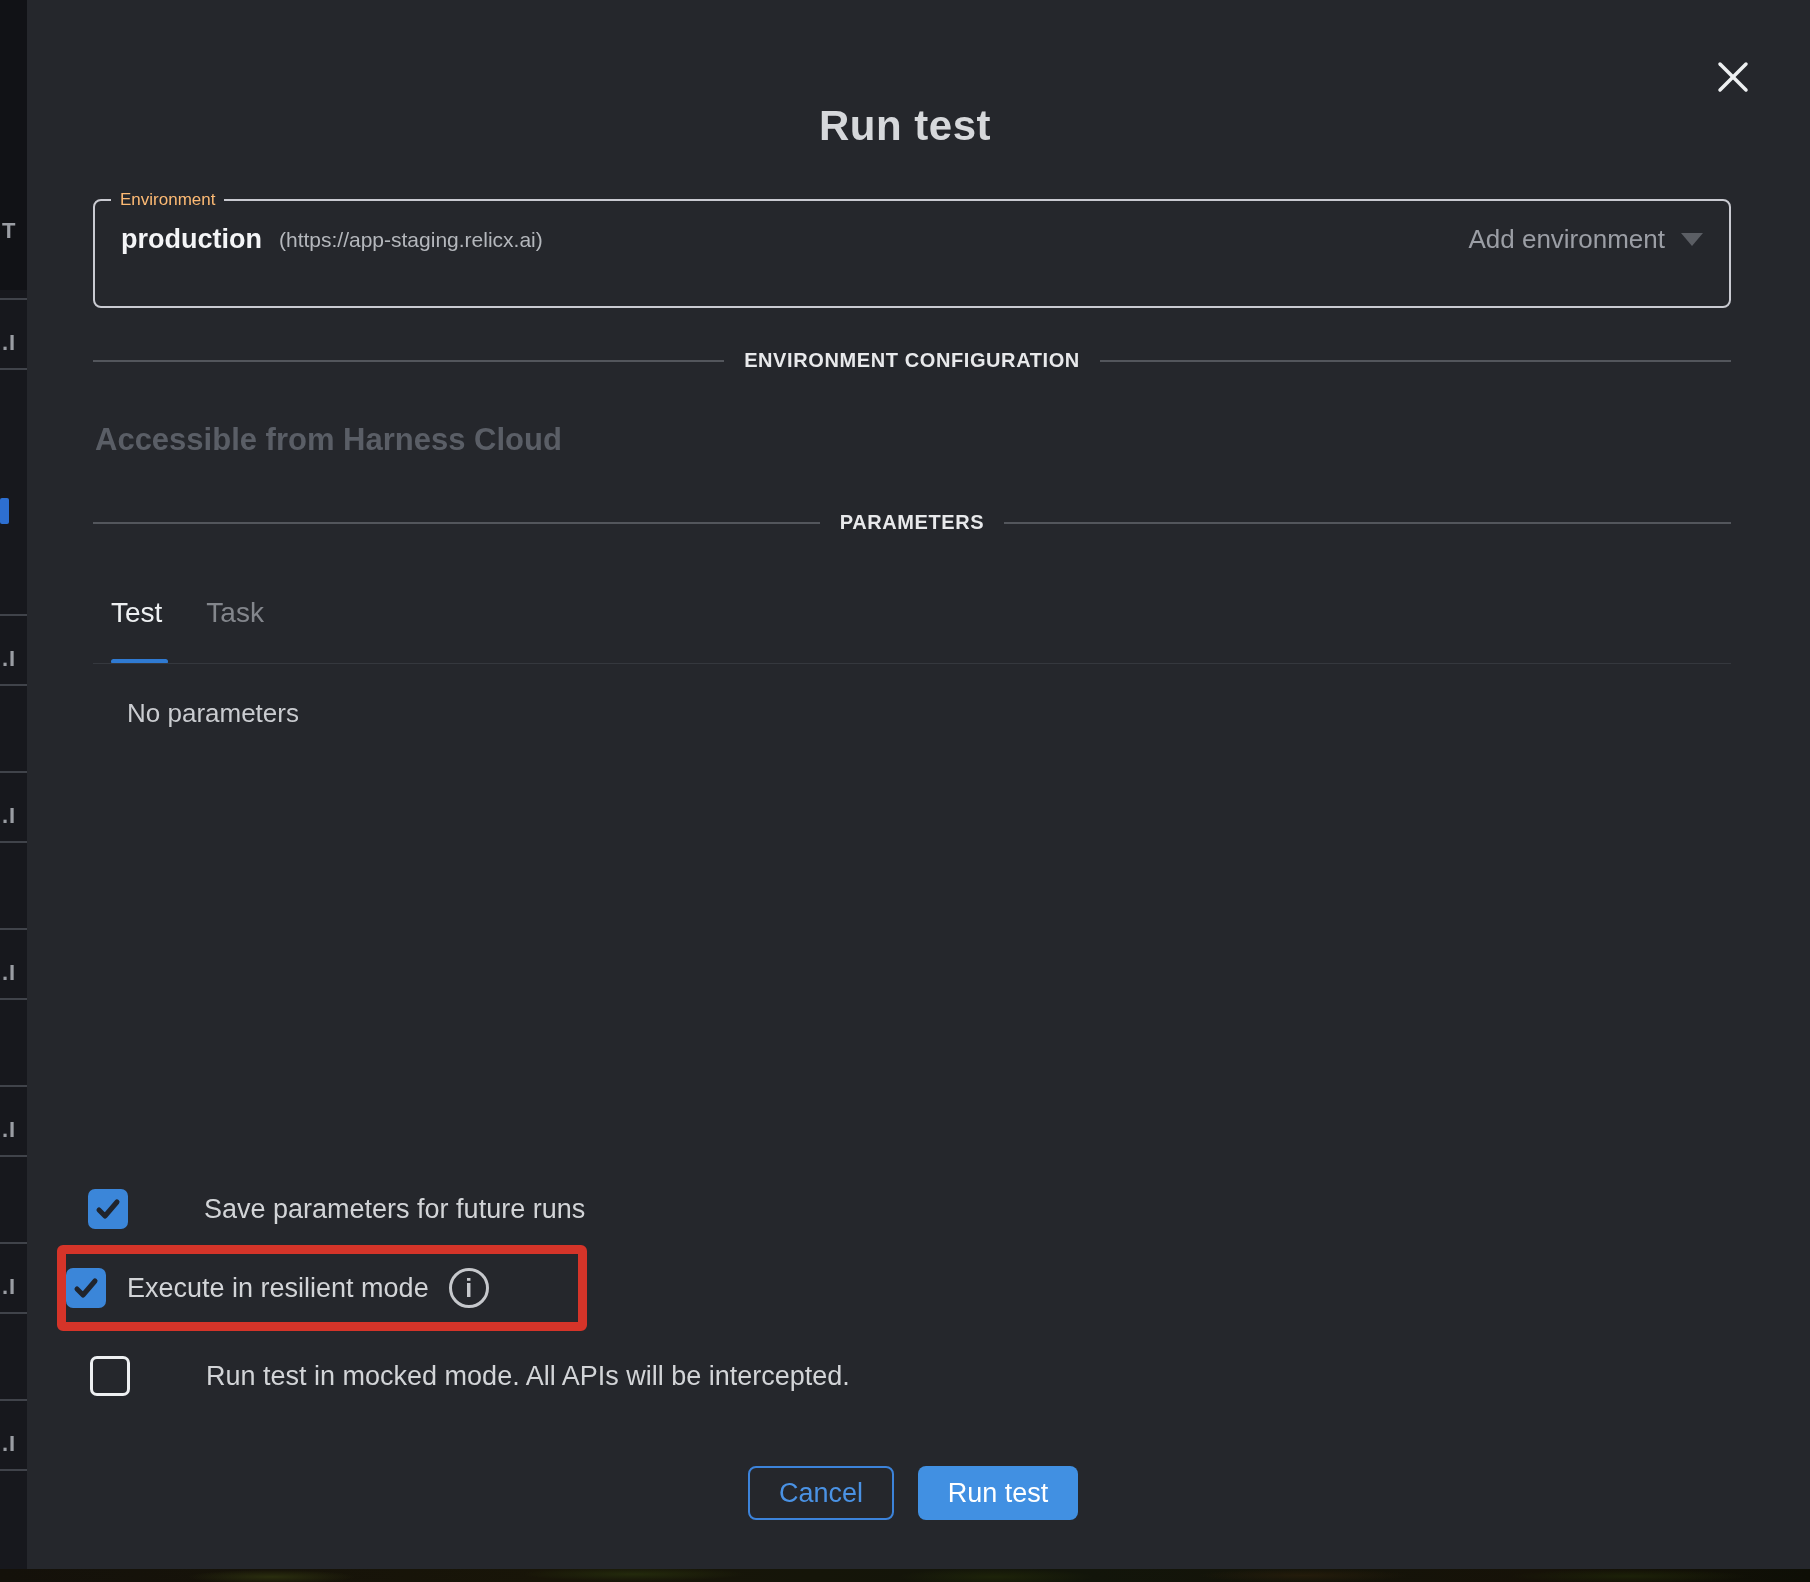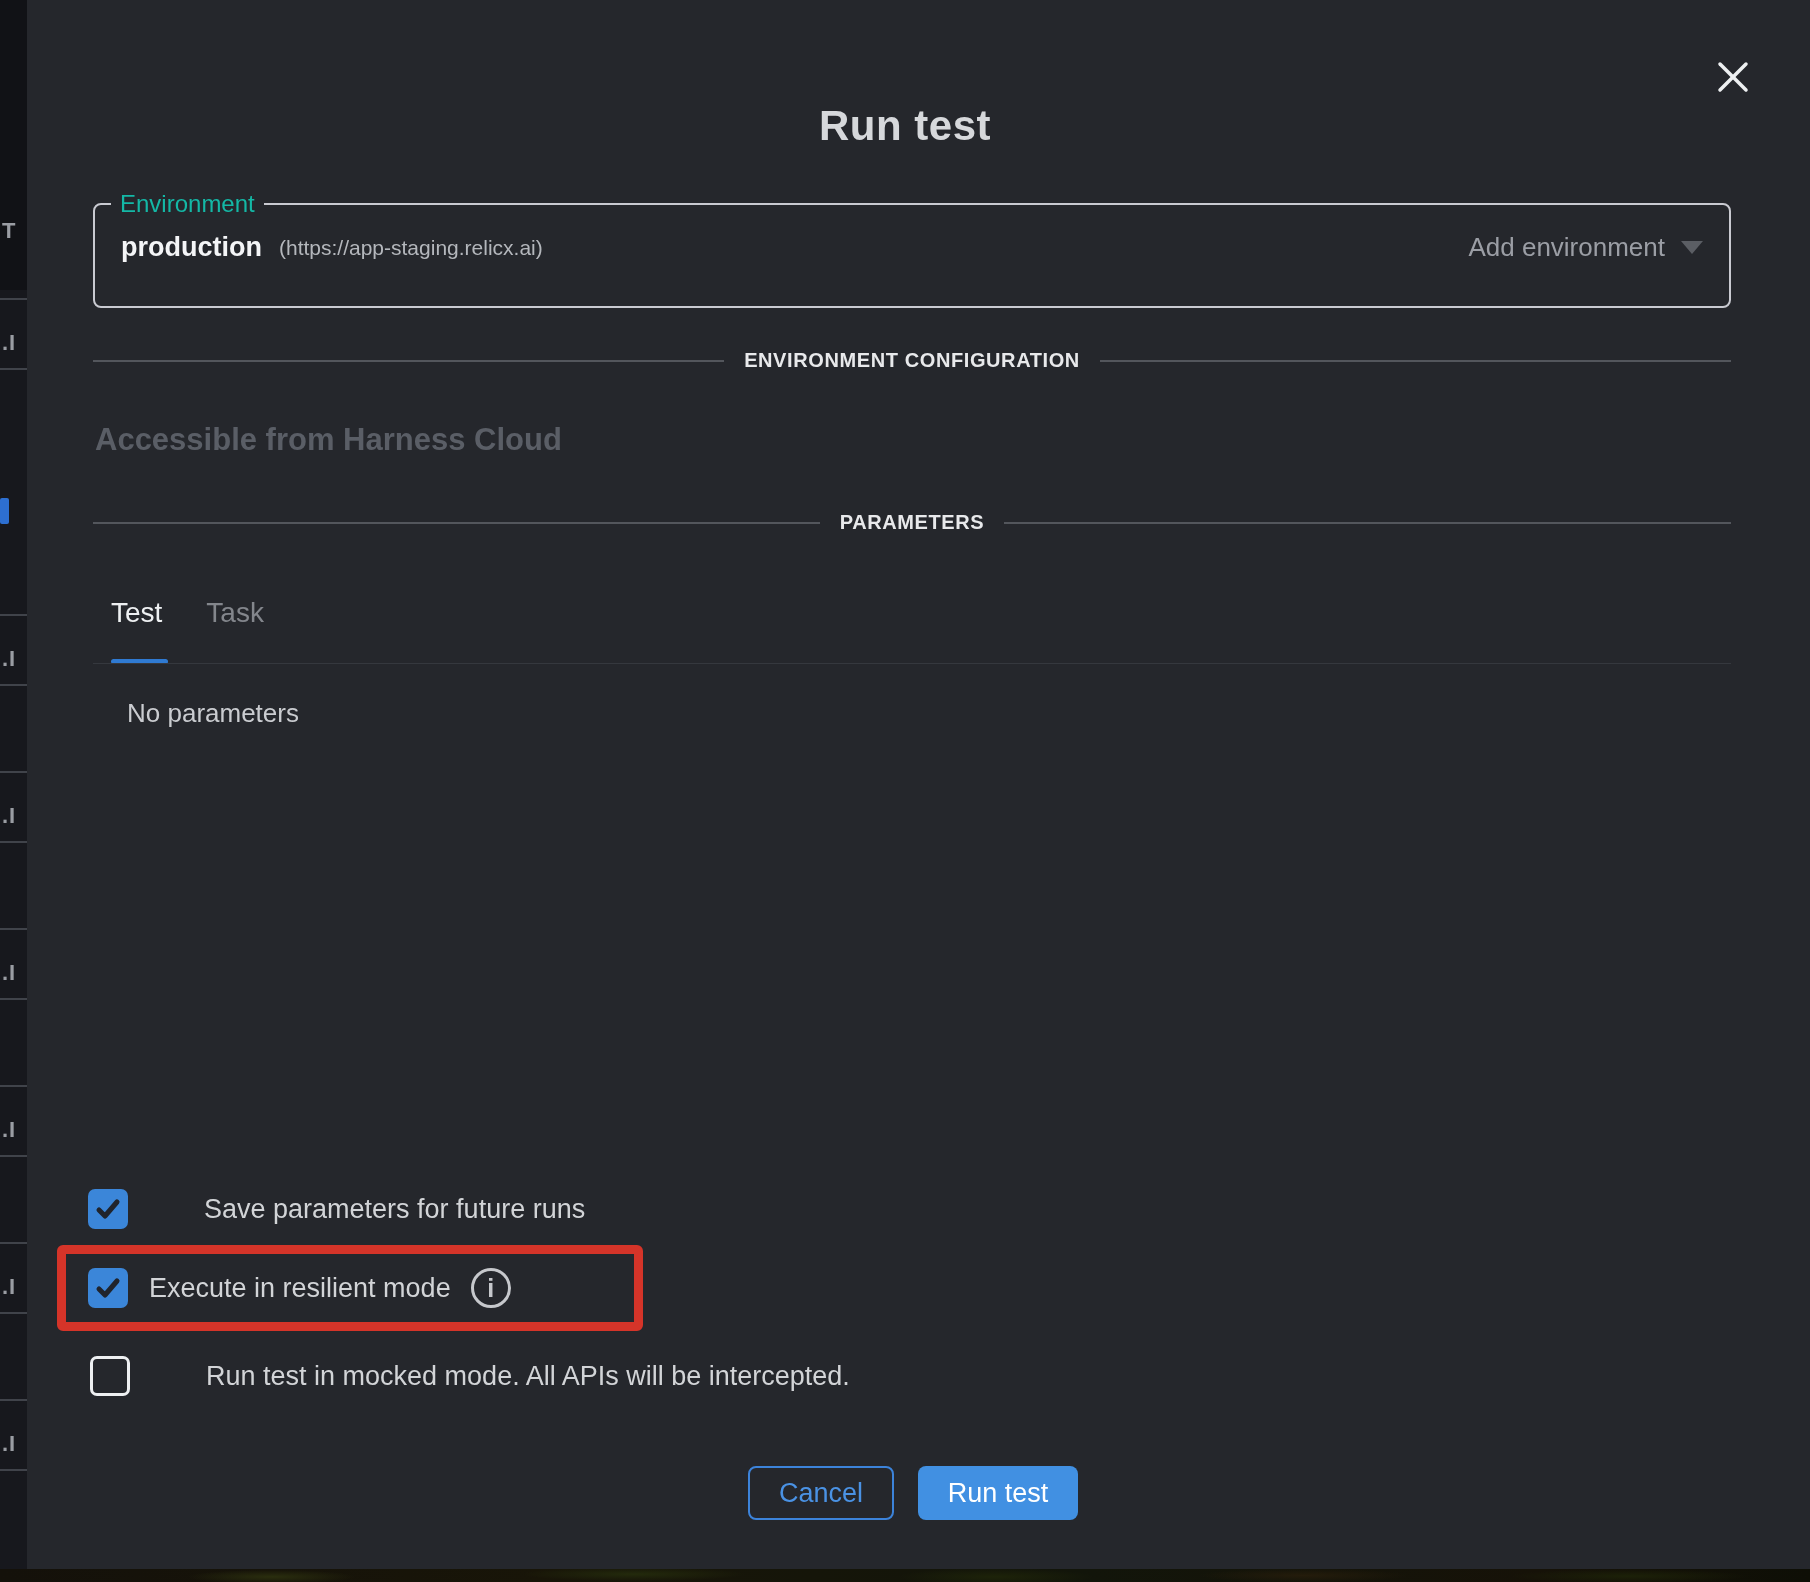--- a/index.html
+++ b/index.html
@@ -40,21 +40,21 @@
     position:absolute; left:0; top:102px; width:1810px; text-align:center;
     font-size:42px; font-weight:700; color:#d6d8db; letter-spacing:0.5px; z-index:2;
   }
   .close-btn { position:absolute; left:1712px; top:56px; width:42px; height:42px; cursor:pointer; z-index:4; }
 
   fieldset.env-box {
     position:absolute; left:93px; top:190px; width:1638px; height:118px;
     border:2px solid #c9cad1; border-radius:8px; z-index:2;
   }
   fieldset.env-box legend {
-    margin-left:16px; padding:0 9px; font-size:24px; color:#14b8a6;
+    margin-left:16px; padding:0 9px; font-size:17px; color:#fdba74;
   }
   .env-row { display:flex; align-items:center; padding:14px 26px 0 26px; }
   .env-name { font-size:27px; font-weight:700; color:#f4f5f7; }
   .env-url  { font-size:21px; color:#b4b7bc; margin-left:17px; }
   .env-add  { margin-left:auto; font-size:26px; color:#9b9ea5; cursor:pointer; display:flex; align-items:center; }
   .caret-down {
     width:0; height:0; margin-left:16px;
     border-left:11px solid transparent; border-right:11px solid transparent;
     border-top:13px solid #5b5e64;
   }
@@ -90,23 +90,23 @@
   }
   .chk-box.checked { background:#3b86d9; }
   .chk-box.unchecked { background:transparent; border:3px solid #eef0f2; }
   .chk-box svg { display:none; }
   .chk-box.checked svg { display:block; }
   .chk-label { font-size:27px; color:#d2d4d7; margin-left:28px; white-space:nowrap; }
   .row-save   { left:88px; top:1187px; height:44px; }
   .row-mocked { left:90px; top:1354px; height:44px; }
 
   .highlight-box {
-    position:absolute; left:57px; top:1245px; width:586px; height:86px;
+    position:absolute; left:57px; top:1245px; width:530px; height:86px;
     border:9px solid #d53429; border-radius:6px; z-index:2;
-    display:flex; align-items:center; padding-left:22px; cursor:pointer;
+    display:flex; align-items:center; cursor:pointer;
   }
   .highlight-box .chk-label { margin-left:21px; }
   .info-icon {
     width:40px; height:40px; margin-left:20px; border:3px solid #c6c8cc; border-radius:50%;
     display:flex; align-items:center; justify-content:center;
     font-size:25px; font-weight:700; color:#c6c8cc; cursor:pointer; font-style:normal;
   }
 
   
   .footer { position:absolute; left:748px; top:1466px; display:flex; gap:24px; z-index:2; }

